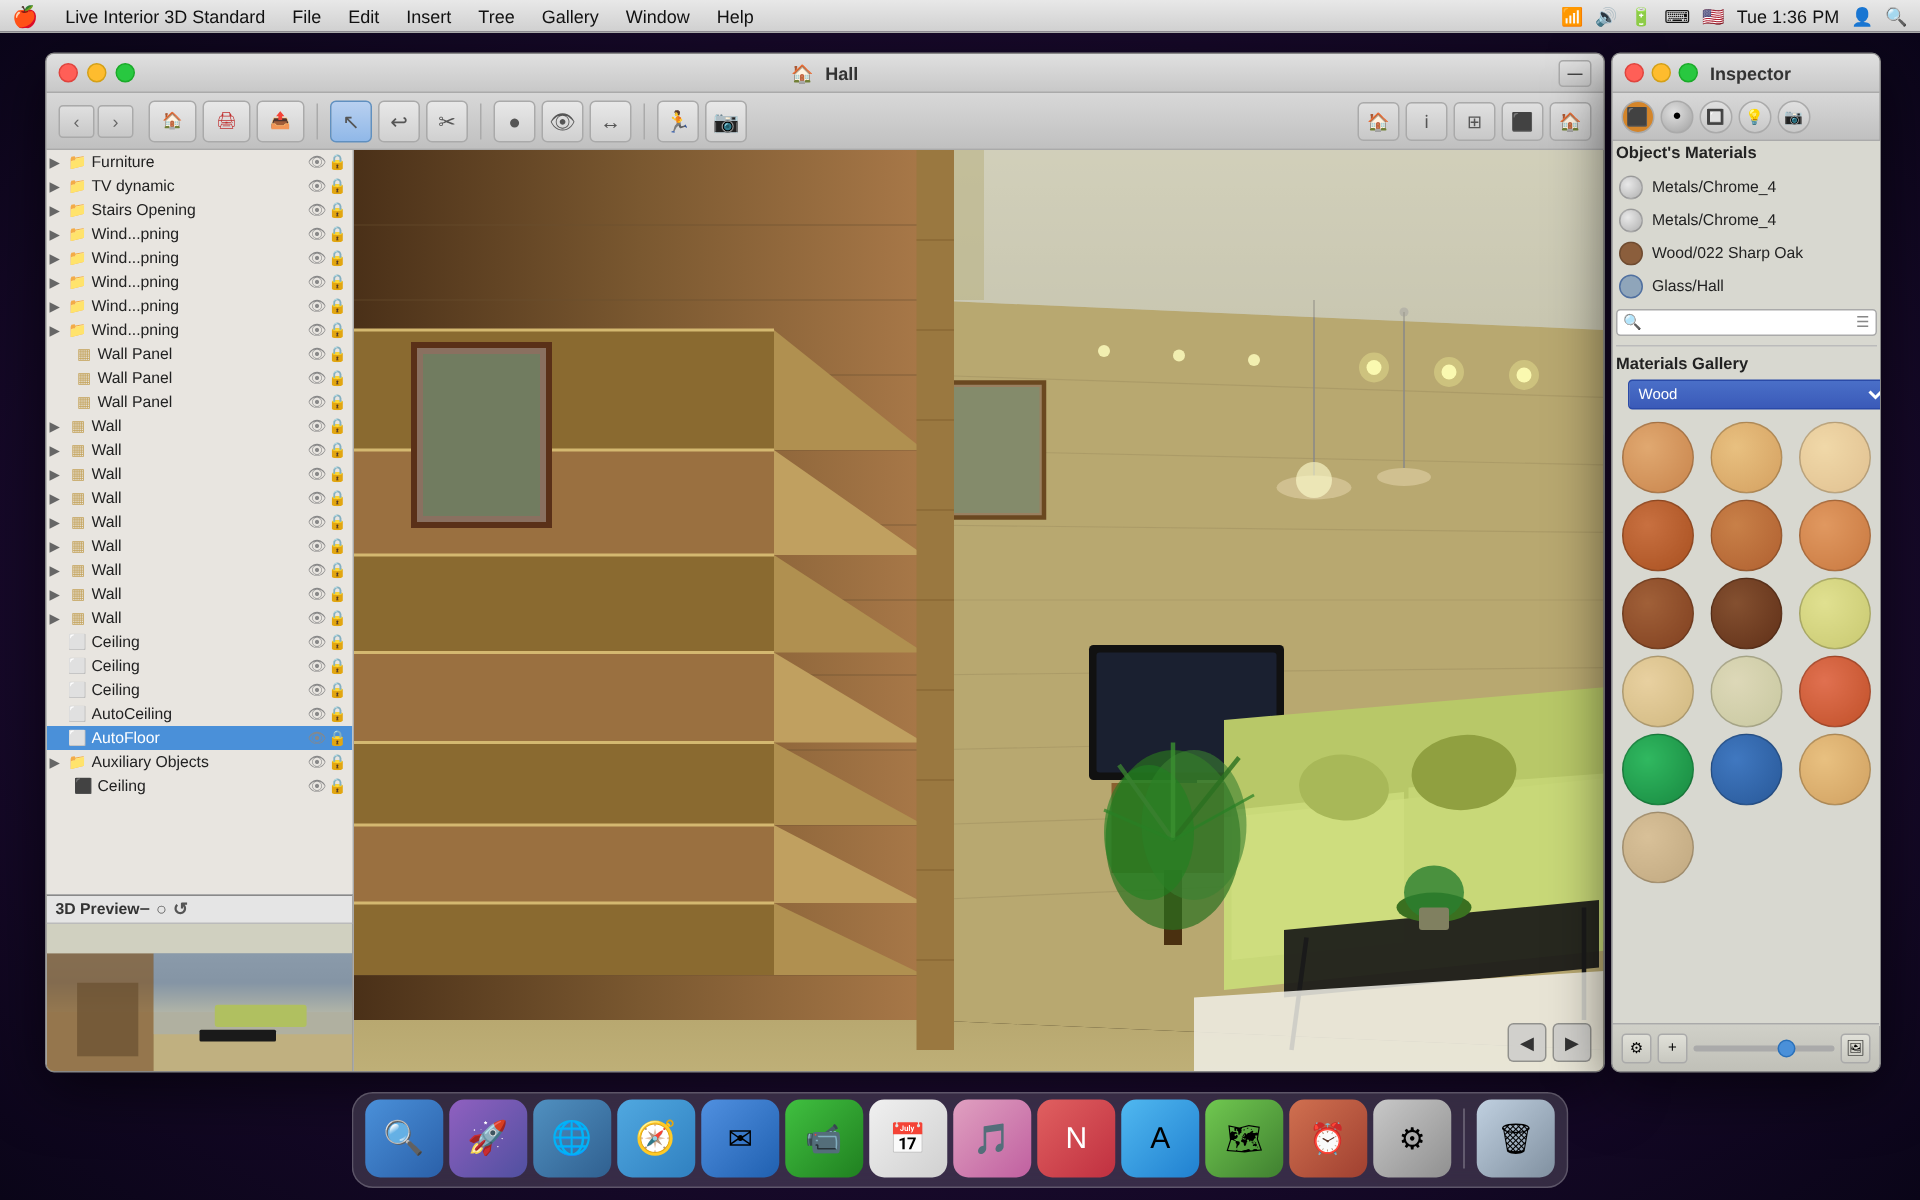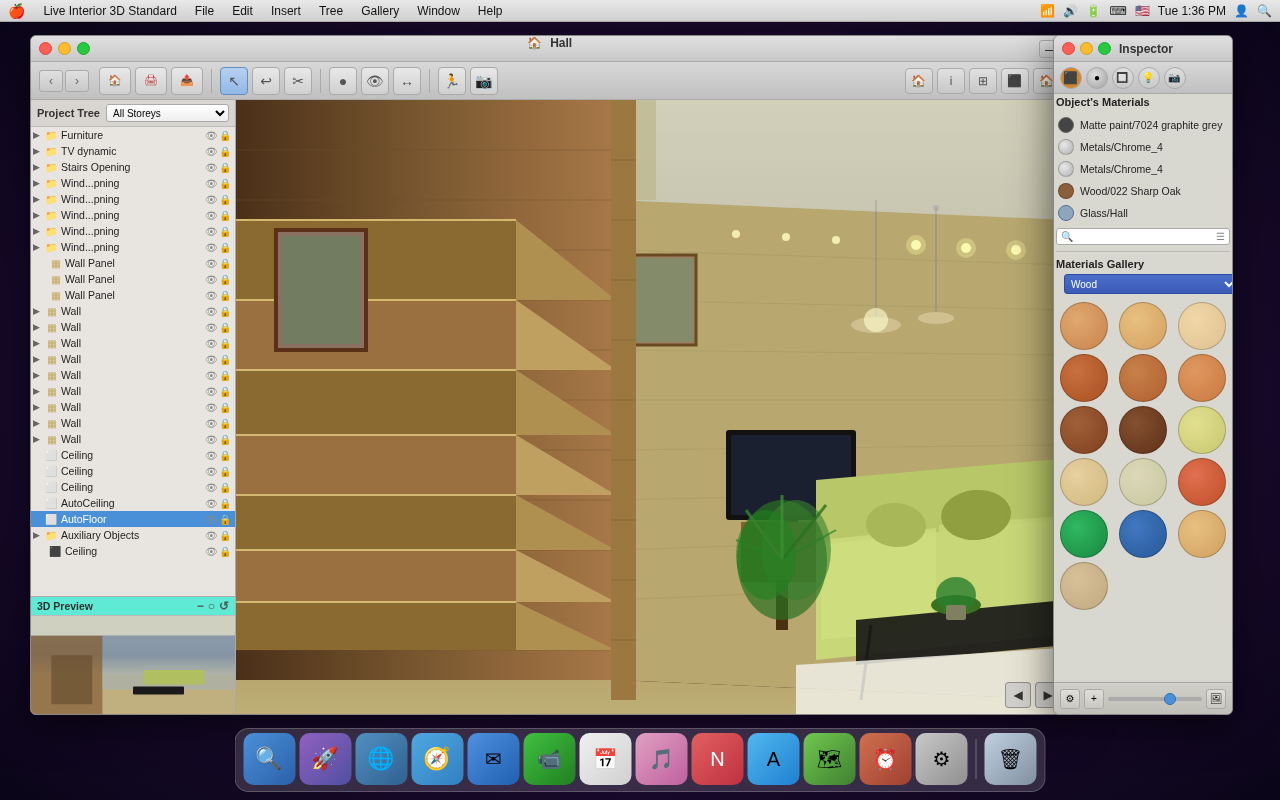--- a/index.html
+++ b/index.html
@@ -60,20 +60,21 @@
       box-shadow: 0 10px 40px rgba(0,0,0,0.6);
       overflow: hidden;
       border: 1px solid #888;
     }
 
     
     .app-titlebar {
       height: 26px;
       background: linear-gradient(to bottom, #e0e0e0, #c8c8c8);
       display: flex;
+      align-items: center;
       padding: 0 8px;
       border-bottom: 1px solid #aaa;
       position: relative;
     }
     .traffic-lights { display: flex; gap: 6px; align-items: center; }
     .tl { width: 13px; height: 13px; border-radius: 50%; cursor: pointer; }
     .tl-red { background: #ff5f57; border: 1px solid #e0443e; }
     .tl-yellow { background: #febc2e; border: 1px solid #d4a017; }
     .tl-green { background: #28c840; border: 1px solid #1aab29; }
     .app-title {
@@ -203,25 +204,25 @@
       background: #2a2a2a;
       height: 120px;
       position: relative;
       overflow: hidden;
     }
     .preview-label {
       padding: 2px 6px;
       font-size: 10.5px;
       font-weight: 600;
       color: #333;
-      background: #5eead4;
+      background: #e5e5e5;
       border-bottom: 1px solid #bbb;
       display: flex;
       align-items: center;
-      justify-content: space-between;
+      justify-content: flex-start;
     }
     .preview-controls { display: flex; gap: 4px; }
     .preview-ctrl-btn { font-size: 12px; color: #555; cursor: pointer; }
     .preview-img {
       width: 100%;
       height: 98px;
       background: linear-gradient(135deg, #3a3520 0%, #5a4a30 30%, #8a7a50 60%, #b0a870 80%, #c8c090 100%);
       position: relative;
       overflow: hidden;
     }
@@ -236,21 +237,21 @@
     .main-view {
       flex: 1;
       background: #2a2010;
       position: relative;
       overflow: hidden;
     }
 
     
     .inspector-panel {
       position: absolute;
-      right: 47px;
+      right: 26px;
       top: 35px;
       width: 180px;
       height: 680px;
       background: #c8c8c8;
       border-radius: 6px;
       box-shadow: 0 10px 40px rgba(0,0,0,0.6);
       overflow: hidden;
       border: 1px solid #888;
     }
 
@@ -596,26 +597,20 @@
         <div class="room-icon-btn">⊞</div>
         <div class="room-icon-btn">⬛</div>
         <div class="room-icon-btn">🏠</div>
       </div>
     </div>
 
     <div class="app-content">
 
       <div class="sidebar">
 
-        <div class="sidebar-header">
-          <span class="sidebar-header-label">Project Tree</span>
-          <select class="storeys-select">
-            <option>All Storeys</option>
-          </select>
-        </div>
 
         <div class="tree-container">
 
           <div class="tree-item">
             <span class="tree-arrow">▶</span>
             <span class="tree-icon icon-orange">📁</span>
             <span class="tree-label">Furniture</span>
             <span class="tree-eye">👁</span>
             <span class="tree-lock">🔒</span>
           </div>
@@ -1053,24 +1048,20 @@
       <div class="inspector-tool-btn gray-btn">💡</div>
       <div class="inspector-tool-btn gray-btn">📷</div>
     </div>
 
     <div style="padding:2px; background:#d8d8d0; overflow-y:auto; height:calc(680px - 26px - 32px - 32px);">
       
       <div class="inspector-section-title">Object's Materials</div>
 
       
       <div class="material-item">
-        <div class="material-swatch" style="background:#444; border:1px solid #666;"></div>
-        <span class="material-label">Matte paint/7024 graphite grey</span>
-      </div>
-      <div class="material-item">
         <div class="material-swatch" style="background:radial-gradient(circle at 35% 35%, #e8e8e8, #b0b0b0);"></div>
         <span class="material-label">Metals/Chrome_4</span>
       </div>
       <div class="material-item">
         <div class="material-swatch" style="background:radial-gradient(circle at 35% 35%, #e8e8e8, #b0b0b0);"></div>
         <span class="material-label">Metals/Chrome_4</span>
       </div>
       <div class="material-item">
         <div class="material-swatch" style="background:#8B5E3C;"></div>
         <span class="material-label">Wood/022 Sharp Oak</span>

